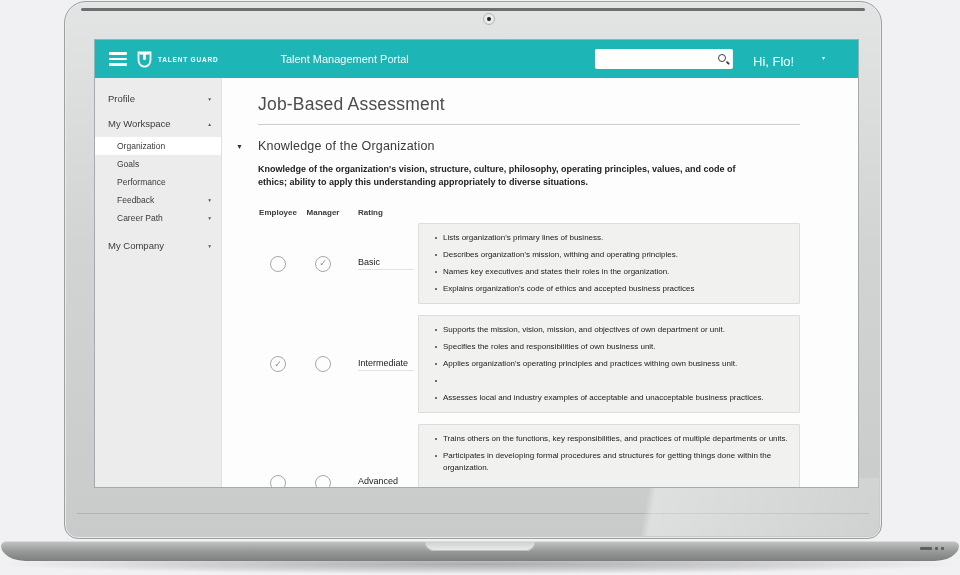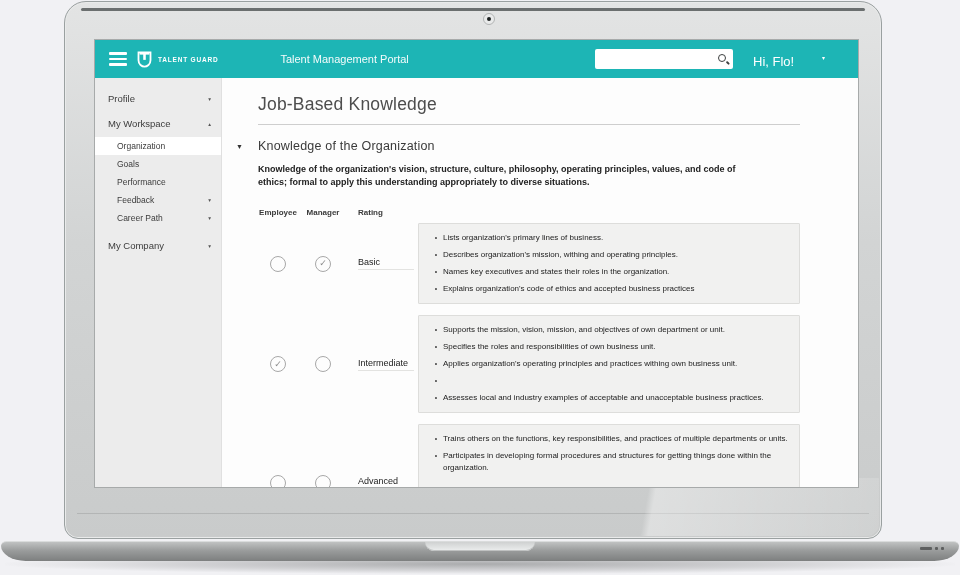--- a/index.html
+++ b/index.html
@@ -198,28 +198,28 @@
             <span class="nav-caret">▾</span>
           </div>
         </div>
         <div class="nav-top">
           <span>My Company</span>
           <span class="nav-caret">▾</span>
         </div>
       </nav>
 
       <main class="content">
-        <h1 class="page-title">Job-Based Knowledge</h1>
+        <h1 class="page-title">Job-Based Assessment</h1>
 
         <div class="section-head">
           <span class="sec-caret">▼</span>
           <span class="sec-title">Knowledge of the Organization</span>
         </div>
 
-        <p class="desc">Knowledge of the organization's vision, structure, culture, philosophy, operating principles, values, and code of ethics; formal to apply this understanding appropriately to diverse situations.</p>
+        <p class="desc">Knowledge of the organization's vision, structure, culture, philosophy, operating principles, values, and code of ethics; ability to apply this understanding appropriately to diverse situations.</p>
 
         <div class="cols">
           <span class="col-emp">Employee</span>
           <span class="col-mgr">Manager</span>
           <span class="col-rat">Rating</span>
         </div>
 
         <div class="rows">
 
           <div class="rating-row">

